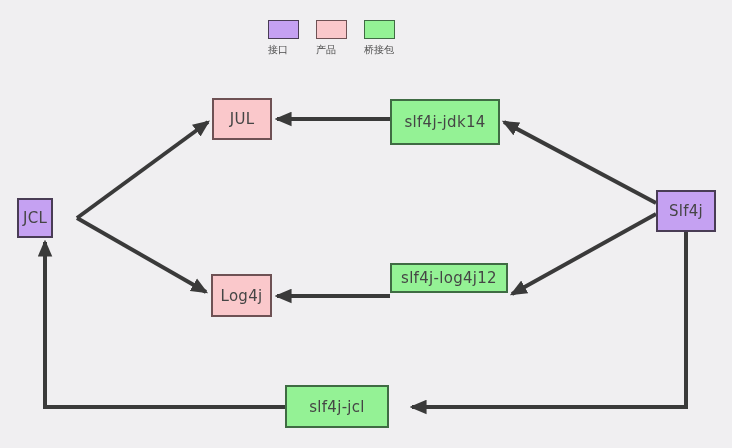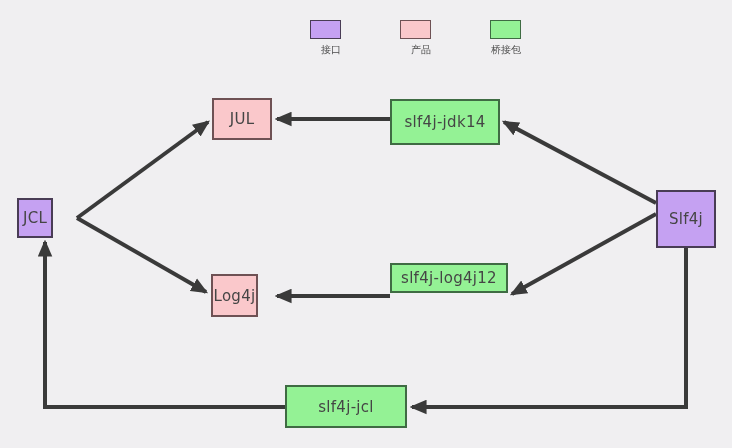--- a/index.html
+++ b/index.html
@@ -8,21 +8,21 @@
     background:var(--background,#f0eff1);
     font-family:"DejaVu Sans","Liberation Sans",sans-serif;
     position:relative;
   }
   .canvas{position:absolute;inset:0;}
   
   .legend{
     position:absolute;left:268px;top:20px;
     display:flex;gap:17px;
   }
-  .legend-item{display:flex;flex-direction:column;align-items:flex-end;gap:4px;margin-left:42px;}
+  .legend-item{display:flex;flex-direction:column;align-items:flex-start;gap:4px;}
   .swatch{width:31px;height:19px;box-sizing:border-box;border:1.5px solid #4a4450;}
   .legend-label{font-size:10px;color:#4c4c4c;white-space:nowrap;}
   
   .node{
     position:absolute;box-sizing:border-box;
     border:2px solid #0ea5e9;
     display:flex;align-items:center;justify-content:center;
     font-size:15px;color:#454545;letter-spacing:0.3px;
   }
   .interface{background:var(--interface-fill,#c5a1f2);border-color:#493c55;}
@@ -65,18 +65,18 @@
     <line class="edge" x1="390" y1="296" x2="277" y2="296" marker-end="url(#ah)"></line>
     <line class="edge" x1="656" y1="203" x2="504" y2="122" marker-end="url(#ah)"></line>
     <line class="edge" x1="656" y1="214" x2="512" y2="294" marker-end="url(#ah)"></line>
     <polyline class="edge" points="686,232 686,407 412,407" marker-end="url(#ah)"></polyline>
     <polyline class="edge" points="285,407 45,407 45,242" marker-end="url(#ah)"></polyline>
   </svg>
 
   <div class="node interface" style="left:17px;top:198px;width:36px;height:40px">JCL</div>
   <div class="node product" style="left:212px;top:98px;width:60px;height:42px">JUL</div>
   <div class="node bridge" style="left:390px;top:99px;width:110px;height:46px">slf4j-jdk14</div>
-  <div class="node product" style="left:211px;top:274px;width:47px;height:43px">Log4j</div>
+  <div class="node product" style="left:211px;top:274px;width:61px;height:43px">Log4j</div>
   <div class="node bridge" style="left:390px;top:263px;width:118px;height:30px">slf4j-log4j12</div>
-  <div class="node interface" style="left:656px;top:190px;width:60px;height:58px">Slf4j</div>
-  <div class="node bridge" style="left:285px;top:385px;width:122px;height:43px">slf4j-jcl</div>
+  <div class="node interface" style="left:656px;top:190px;width:60px;height:42px">Slf4j</div>
+  <div class="node bridge" style="left:285px;top:385px;width:104px;height:43px">slf4j-jcl</div>
 
 </div>
 
 </body></html>

